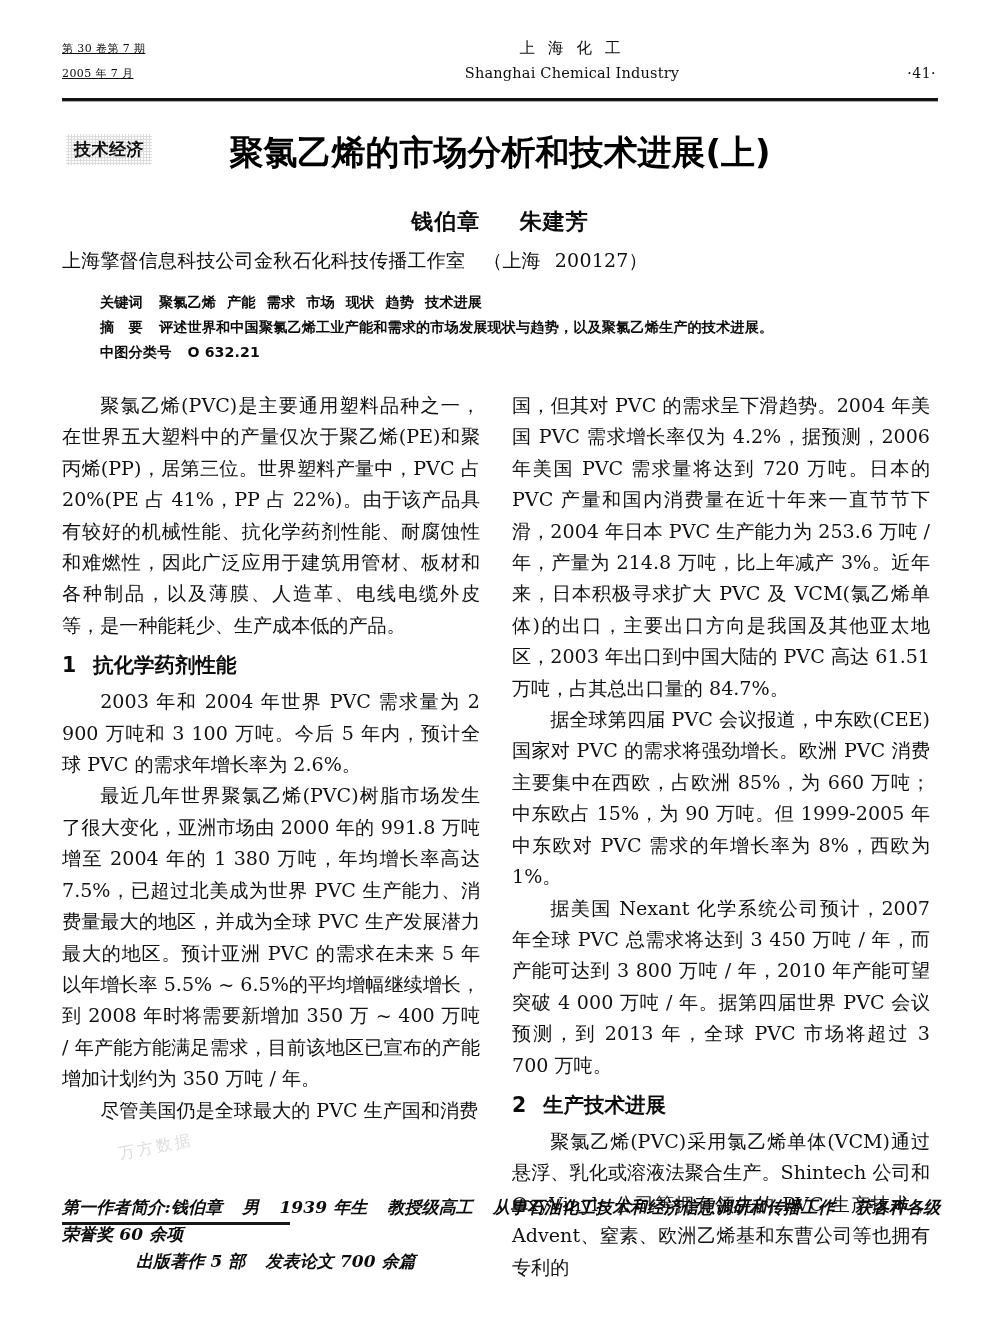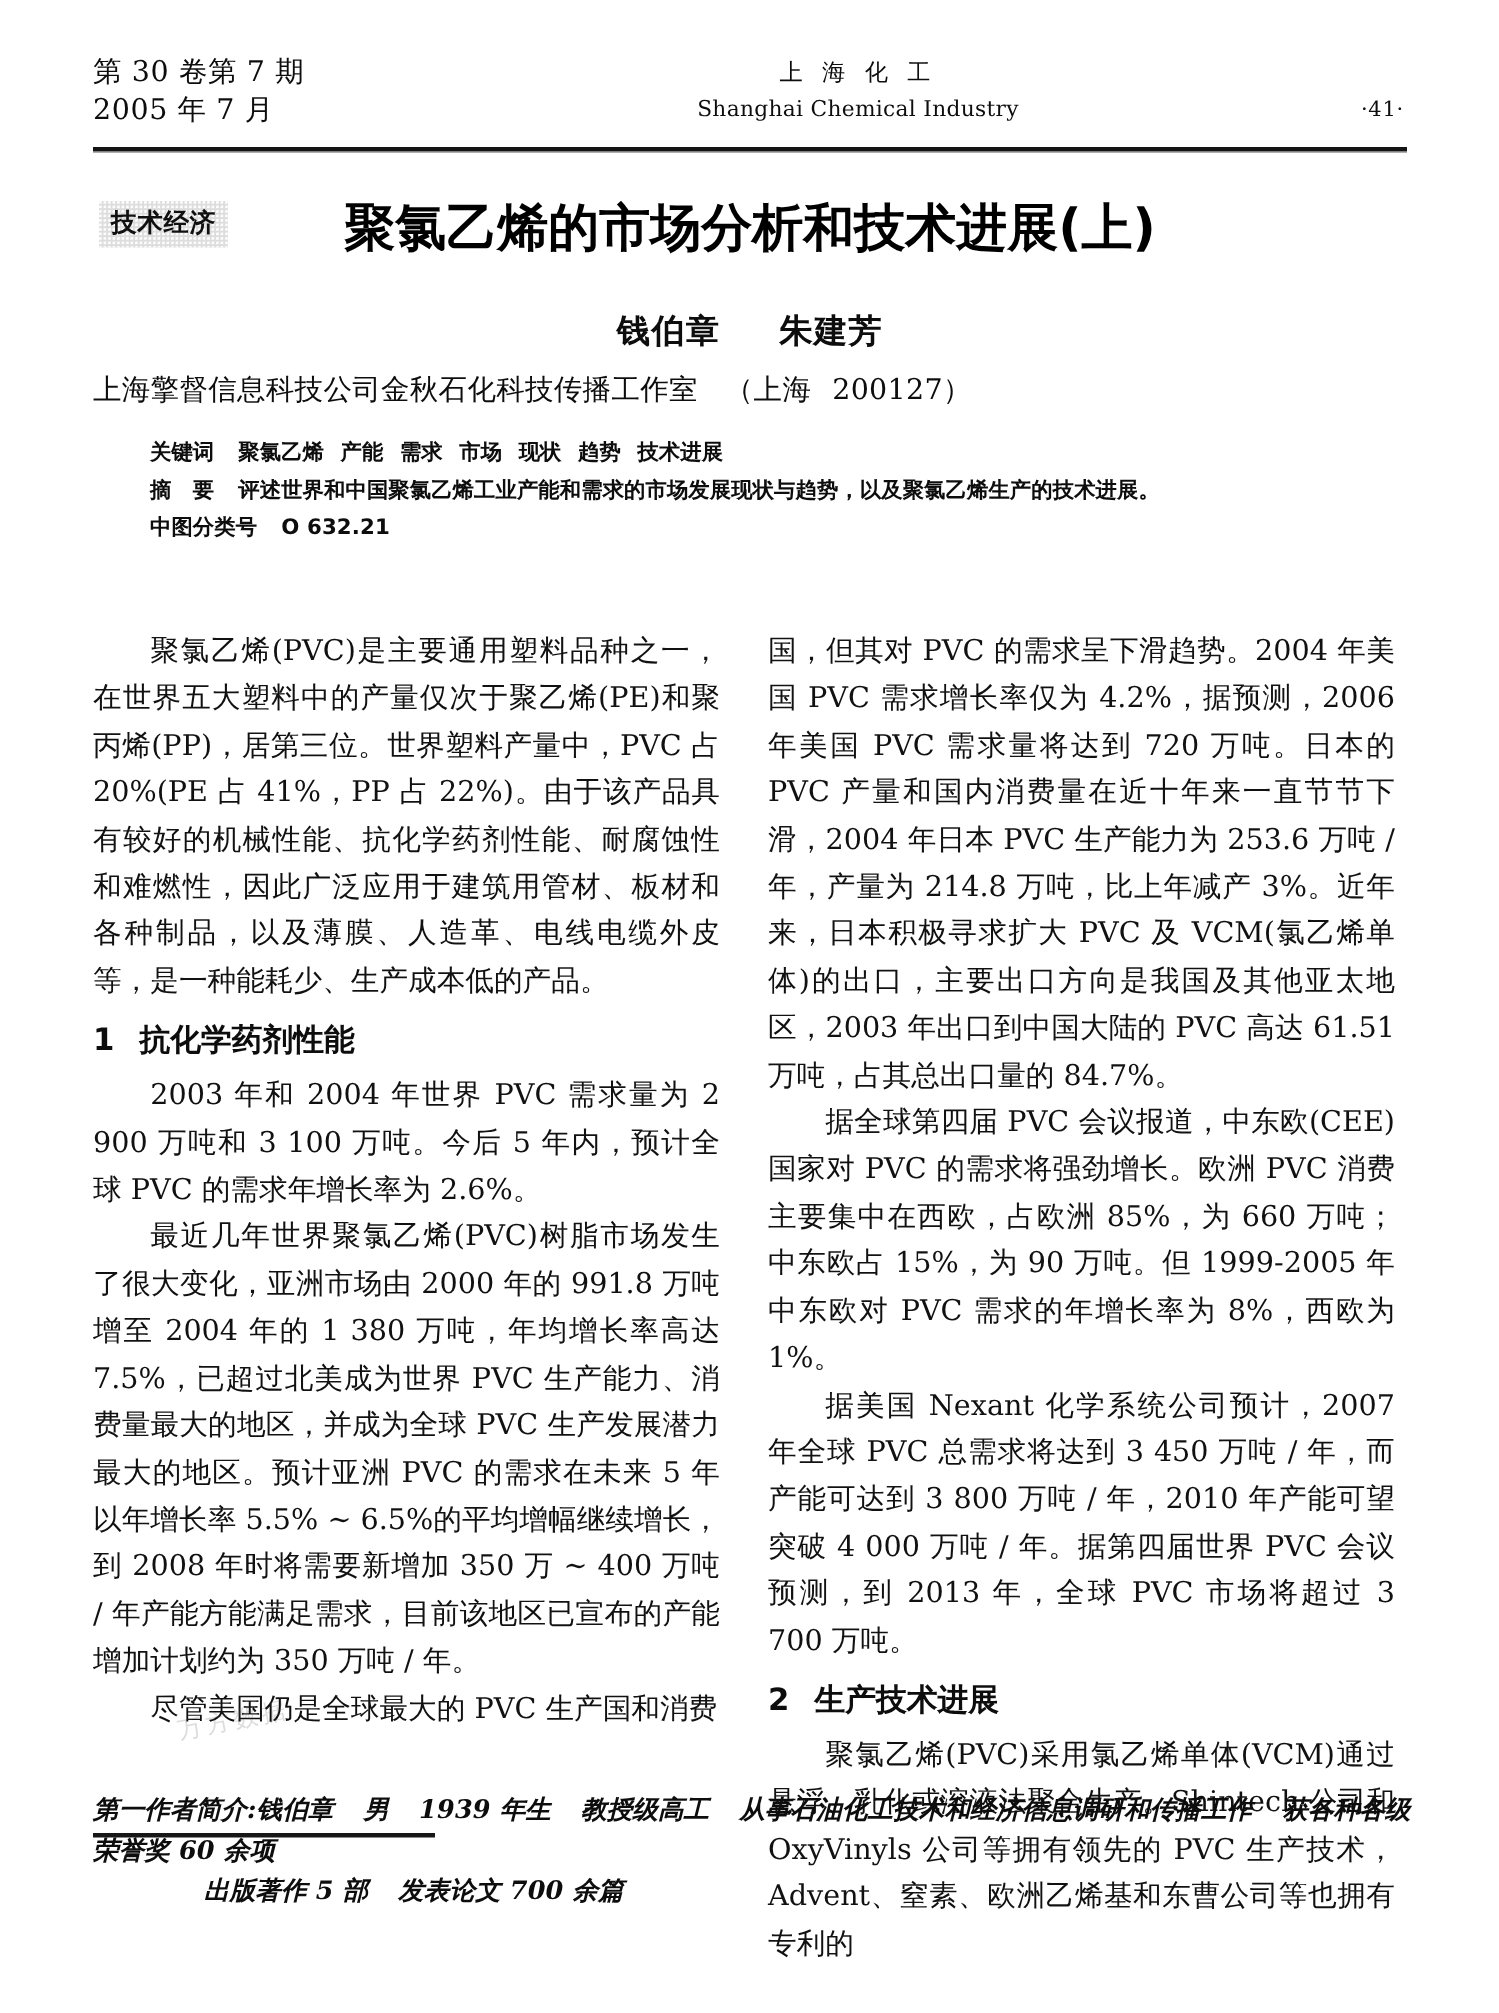--- a/index.html
+++ b/index.html
@@ -28,24 +28,25 @@
   .runhead {
     position: absolute;
     left: 62px;
     top: 36px;
     width: 876px;
     height: 56px;
   }
   .rh-left {
     position: absolute;
     left: 0; top: 0;
-    font-size: 19px;
+    font-size: 11px;
     line-height: 25px;
     letter-spacing: .4px;
     white-space: nowrap;
+    text-decoration: underline;
   }
   .rh-center {
     position: absolute;
     left: 330px;
     top: 0;
     width: 360px;
     text-align: center;
     line-height: 25px;
   }
   .rh-cn {
@@ -174,21 +175,20 @@
     position: absolute;
     left: 62px;
     top: 390px;
     width: 880px;
     height: 800px;
   }
   .col {
     position: absolute;
     top: 0;
     width: 418px;
-    margin-top: 28px;
   }
   .col-left { left: 0; }
   .col-right { left: 450px; }
 
   p.body {
     margin: 0;
     font-size: 19.1px;
     line-height: 31.4px;
     text-align: justify;
     text-justify: inter-ideograph;

